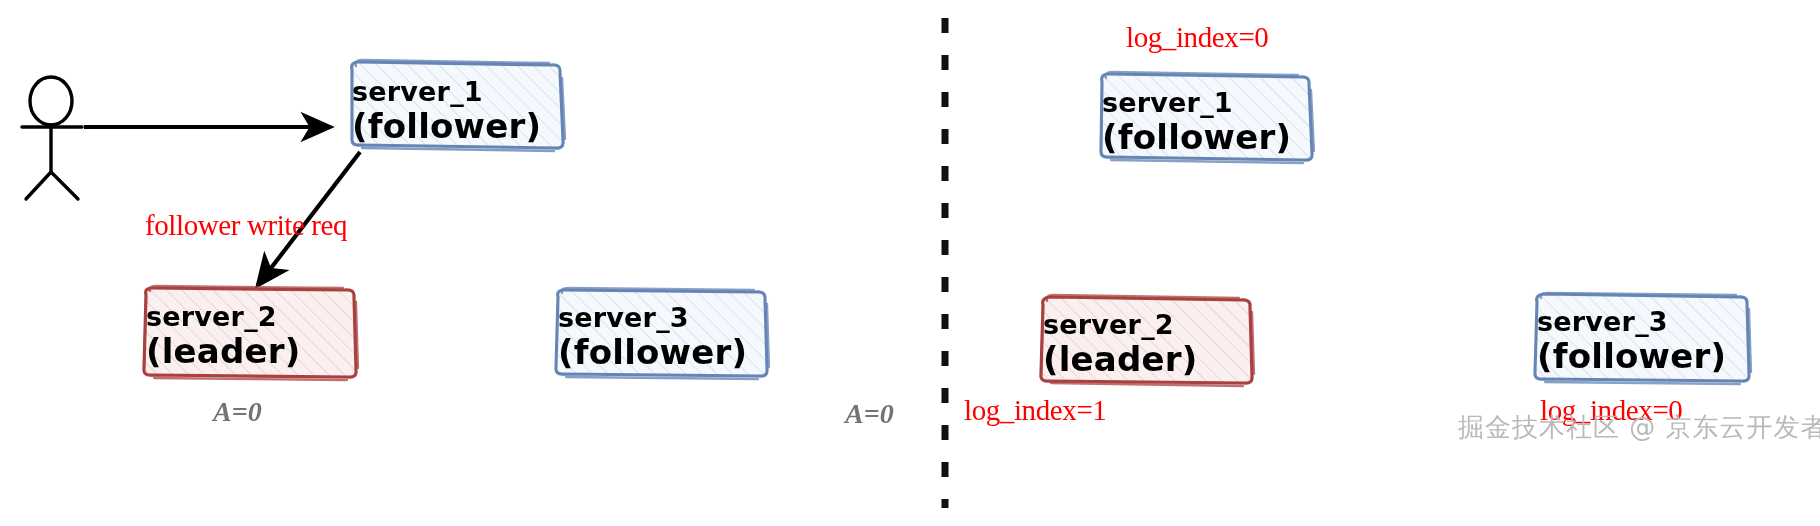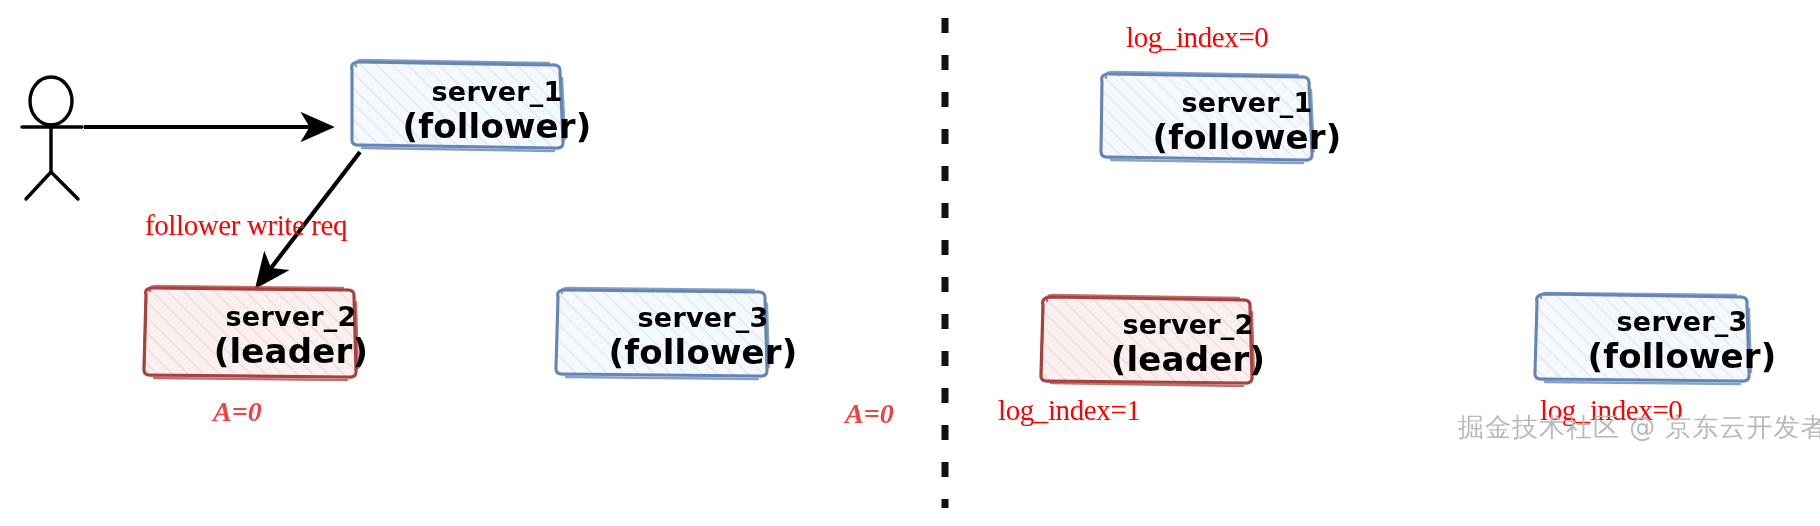--- a/index.html
+++ b/index.html
@@ -19,44 +19,42 @@
   }
   #canvas svg.layer {
     position: absolute;
     left: 0;
     top: 0;
     width: 1820px;
     height: 526px;
   }
   .node-label {
     position: absolute;
-    text-align: center;
     font-family: "DejaVu Sans", sans-serif;
     font-weight: bold;
     color: #000000;
     line-height: 1.12;
     pointer-events: none;
     white-space: nowrap;
-    padding-left: 40px;
   }
   .node-label .ln1 { display: block; font-size: 27px; letter-spacing: 0.2px; }
   .node-label .ln2 { display: block; font-size: 34px; letter-spacing: 0.2px; }
   .annot {
     position: absolute;
     font-family: Liberation Serif, serif;
     font-weight: normal;
     white-space: nowrap;
   }
   .annot-red {
     color: #ff0000;
     font-size: 29px;
     letter-spacing: -0.4px;
   }
   .annot-black {
-    color: #ef4444;
+    color: #737373;
     font-size: 28px;
     font-weight: 600;
     font-style: italic;
   }
   .watermark {
     position: absolute;
     color: #b9b9b9;
     font-size: 26px;
     font-family: "DejaVu Sans", sans-serif;
     white-space: nowrap;
@@ -176,19 +174,19 @@
     <span class="ln2">(leader)</span>
   </div>
 
   <div class="node-label" style="left:1537px; top:307px; width:210px;">
     <span class="ln1">server_3</span>
     <span class="ln2">(follower)</span>
   </div>
 
   <div class="annot annot-black" style="left:845px; top:398px;">A=0</div>
 
-  <div class="annot annot-red" style="left:998px; top:394px;">log_index=1</div>
+  <div class="annot annot-red" style="left:964px; top:394px;">log_index=1</div>
 
   <div class="annot annot-red" style="left:1540px; top:394px;">log_index=0</div>
 
   <div class="watermark" style="left:1458px; top:410px;">掘金技术社区 @ 京东云开发者</div>
 
 </div>
 
 </body></html>

